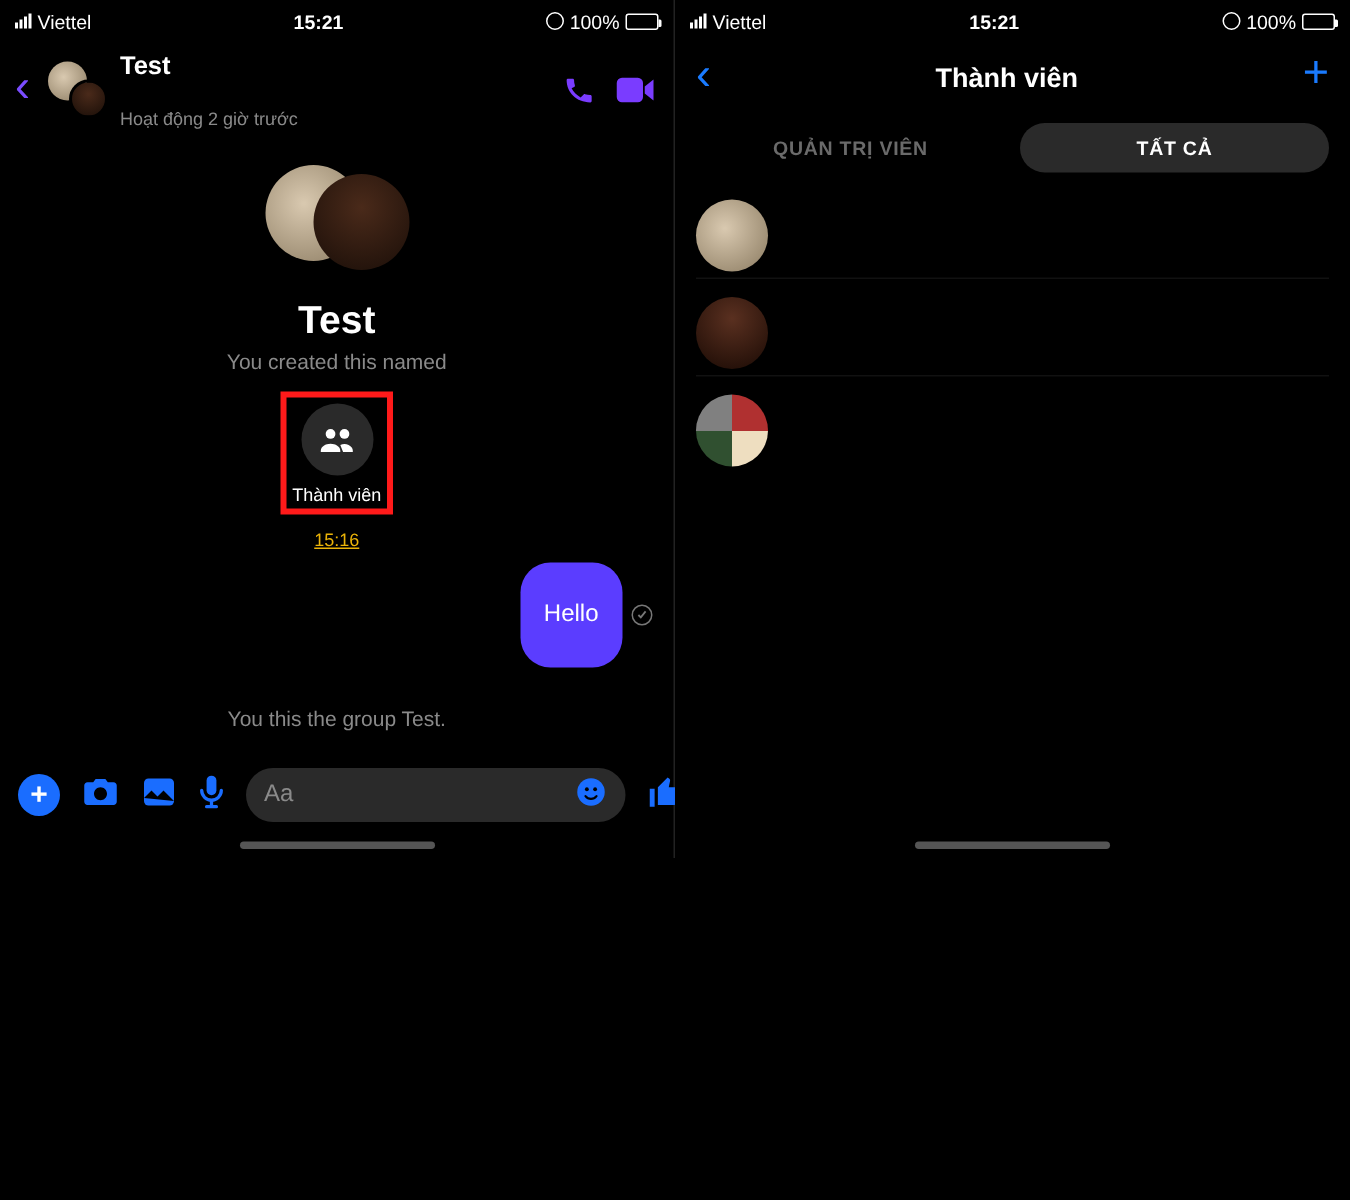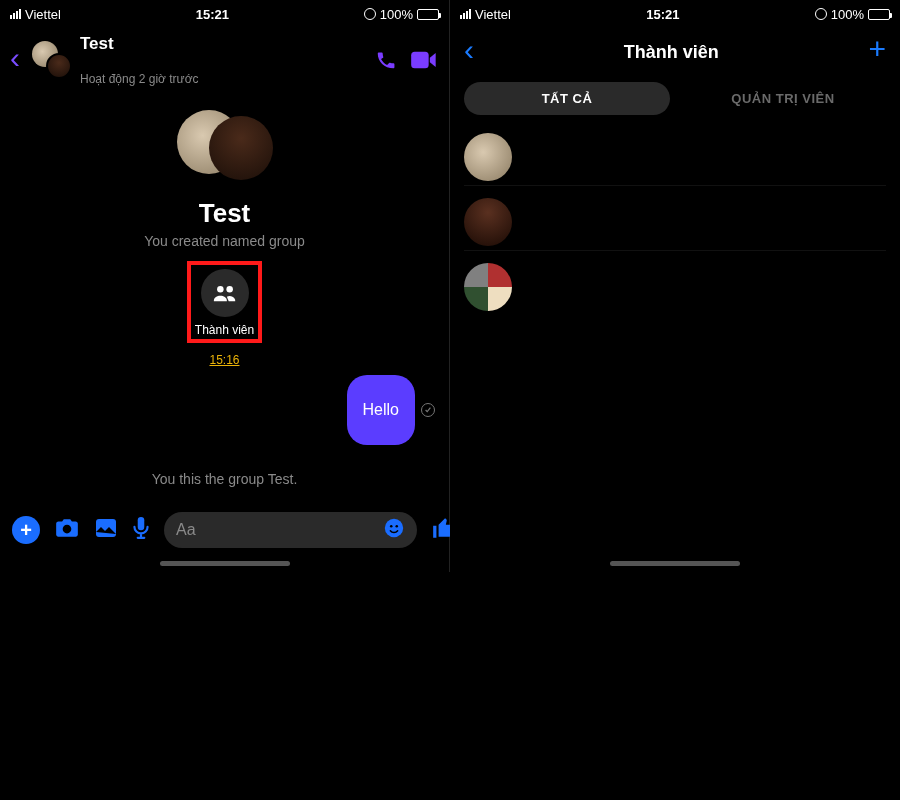--- a/index.html
+++ b/index.html
@@ -224,21 +224,21 @@
           </svg>
       </div>
     </div>
 
     <div class="chat-scroll">
       <div class="big-avatar-pair">
         <div class="bav left"></div>
           <div class="bav right"></div>
       </div>
       <div class="group-name">Test</div>
-      <div class="group-sub">You created named group</div>
+      <div class="group-sub">You created this named</div>
 
       <div class="action-row">
         <div class="highlight-box">
           <div class="action-item">
             <div class="action-circle">
               <svg width="26" height="20" viewBox="0 0 28 20">
                   <circle cx="9" cy="6" r="3.5"></circle>
                   <circle cx="19" cy="6" r="3.5"></circle>
                   <path d="M2 18c0-3 3.5-5 7-5s7 2 7 5v1H2v-1z"></path>
                   <path d="M16 14c2-1 4-1 6 0 2 1 3 2.5 3 4v1h-7"></path>
@@ -321,22 +321,22 @@
       </div>
     </div>
 
     <div class="members-header">
       <div class="back-chevron2">‹</div>
       <div class="members-title">Thành viên</div>
       <div class="plus-icon">+</div>
     </div>
 
     <div class="seg-row">
+      <div class="seg inactive">QUẢN TRỊ VIÊN</div>
       <div class="seg active">TẤT CẢ</div>
-      <div class="seg inactive">QUẢN TRỊ VIÊN</div>
     </div>
 
     <div class="member-list">
       <div class="member-row">
         <div class="member-av mav1"></div>
       </div>
       <div class="member-row">
         <div class="member-av mav2"></div>
       </div>
       <div class="member-row">

